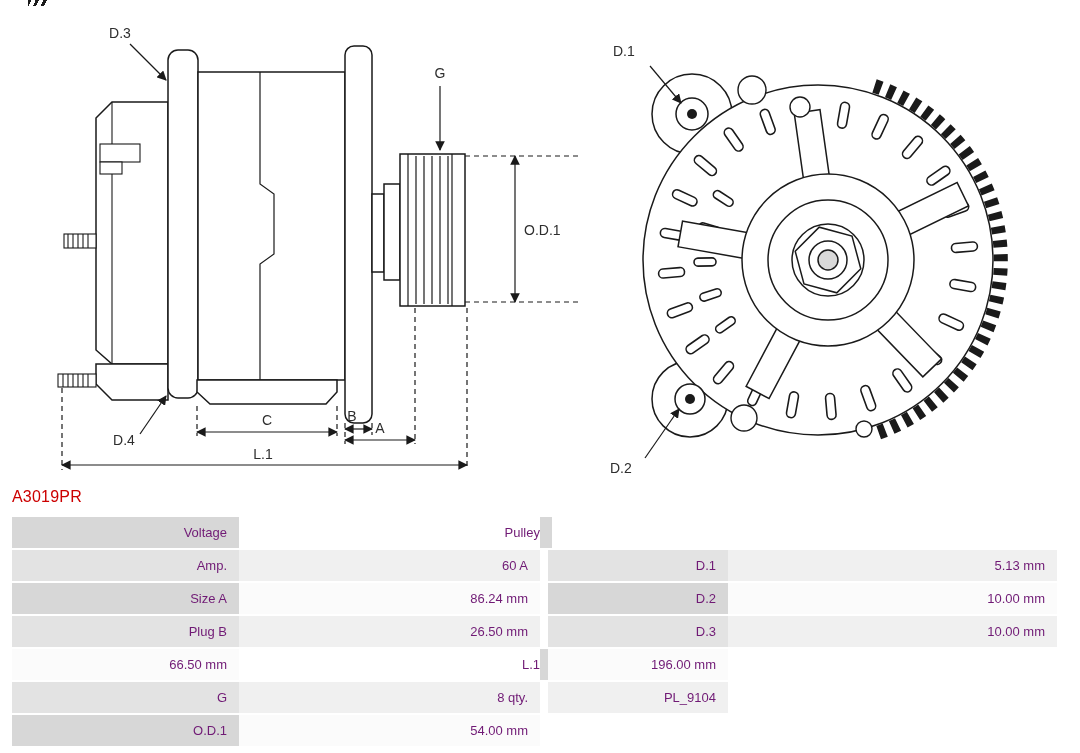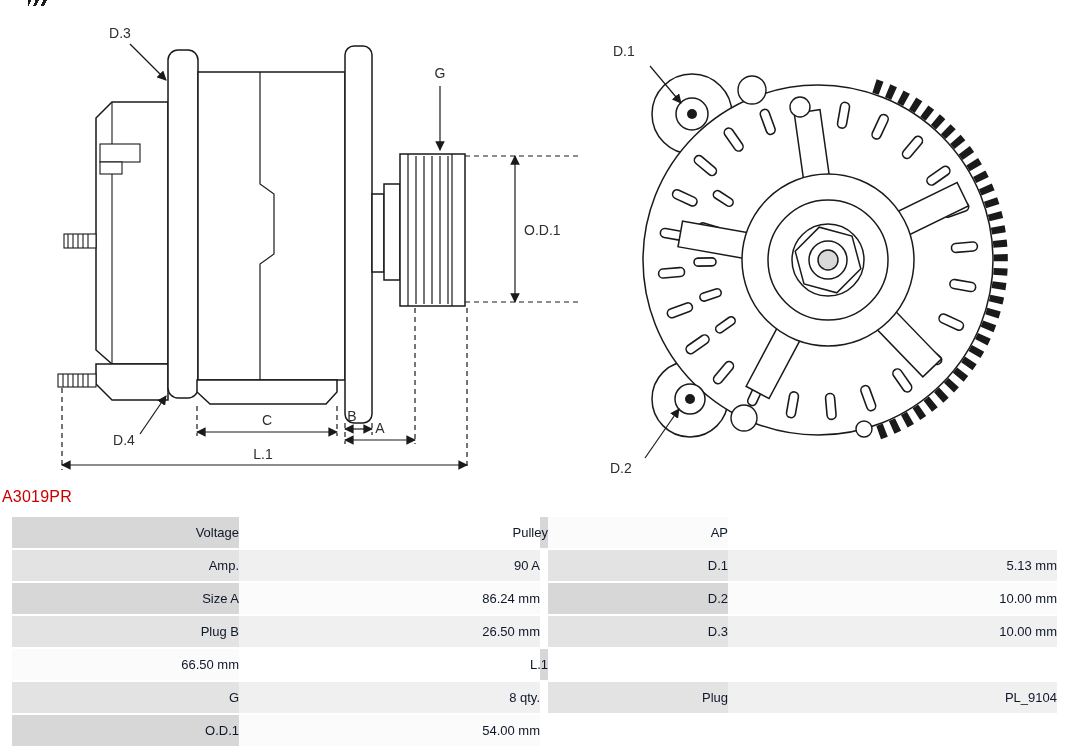--- a/index.html
+++ b/index.html
@@ -7,32 +7,32 @@
     width:1080px;height:753px;position:relative;overflow:hidden;
     background:#ffffff;font-family:"Liberation Sans",sans-serif;
   }
   .logo-fragment{
     position:absolute;left:28px;top:0;width:20px;height:6px;
     background:repeating-linear-gradient(115deg,#1b1b1b 0 3px,transparent 3px 7px);
   }
   .diagram-area{position:absolute;left:0;top:8px;width:1080px;height:480px;}
   .diagram-area svg{display:block;}
   .part-number{
-    position:absolute;left:2px;top:488px;font-size:16px;color:#cc0000;
+    position:absolute;left:12px;top:488px;font-size:16px;color:#cc0000;
     letter-spacing:.2px;
   }
   .spec-table{position:absolute;left:12px;top:517px;width:1045px;}
   .spec-row{
     display:grid;grid-template-columns:227px 301px 8px 180px 329px;
     height:31px;margin-bottom:2px;
   }
   .cell{
     display:flex;align-items:center;justify-content:flex-end;
-    box-sizing:border-box;
-    font-size:13px;color:#0f172a;white-space:nowrap;
+    padding-right:12px;box-sizing:border-box;
+    font-size:13px;color:#701a75;white-space:nowrap;
   }
   .gapcol{background:transparent;}
   .spec-row:nth-child(odd) .label{background:#d7d7d7;}
   .spec-row:nth-child(odd) .value{background:#fbfbfb;}
   .spec-row:nth-child(even) .label{background:#e3e3e3;}
   .spec-row:nth-child(even) .value{background:#f0f0f0;}
   .cell.blank{background:transparent !important;}
   text{font-family:"Liberation Sans",sans-serif;font-size:14px;fill:#2e2e2e;}
 </style>
 </head>
@@ -232,25 +232,24 @@
   </svg>
 </div>
 
 <div class="part-number">A3019PR</div>
 
 <div class="spec-table">
   <div class="spec-row">
     <div class="cell label">Voltage</div>
     <div class="gapcol"></div>
     <div class="cell label">Pulley</div>
-    <div class="cell value">AP</div>
   </div>
   <div class="spec-row">
     <div class="cell label">Amp.</div>
-    <div class="cell value">90 A</div>
+    <div class="cell value">60 A</div>
     <div class="gapcol"></div>
     <div class="cell label">D.1</div>
     <div class="cell value">5.13 mm</div>
   </div>
   <div class="spec-row">
     <div class="cell label">Size A</div>
     <div class="cell value">86.24 mm</div>
     <div class="gapcol"></div>
     <div class="cell label">D.2</div>
     <div class="cell value">10.00 mm</div>
@@ -259,26 +258,26 @@
     <div class="cell label">Plug B</div>
     <div class="cell value">26.50 mm</div>
     <div class="gapcol"></div>
     <div class="cell label">D.3</div>
     <div class="cell value">10.00 mm</div>
   </div>
   <div class="spec-row">
     <div class="cell value">66.50 mm</div>
     <div class="gapcol"></div>
     <div class="cell label">L.1</div>
+    <div class="cell value">196.00 mm</div>
   </div>
   <div class="spec-row">
     <div class="cell label">G</div>
     <div class="cell value">8 qty.</div>
     <div class="gapcol"></div>
-    <div class="cell label">Plug</div>
     <div class="cell value">PL_9104</div>
   </div>
   <div class="spec-row">
     <div class="cell label">O.D.1</div>
     <div class="cell value">54.00 mm</div>
     <div class="gapcol"></div>
     <div class="cell label blank"></div>
     <div class="cell value blank"></div>
   </div>
 </div>

